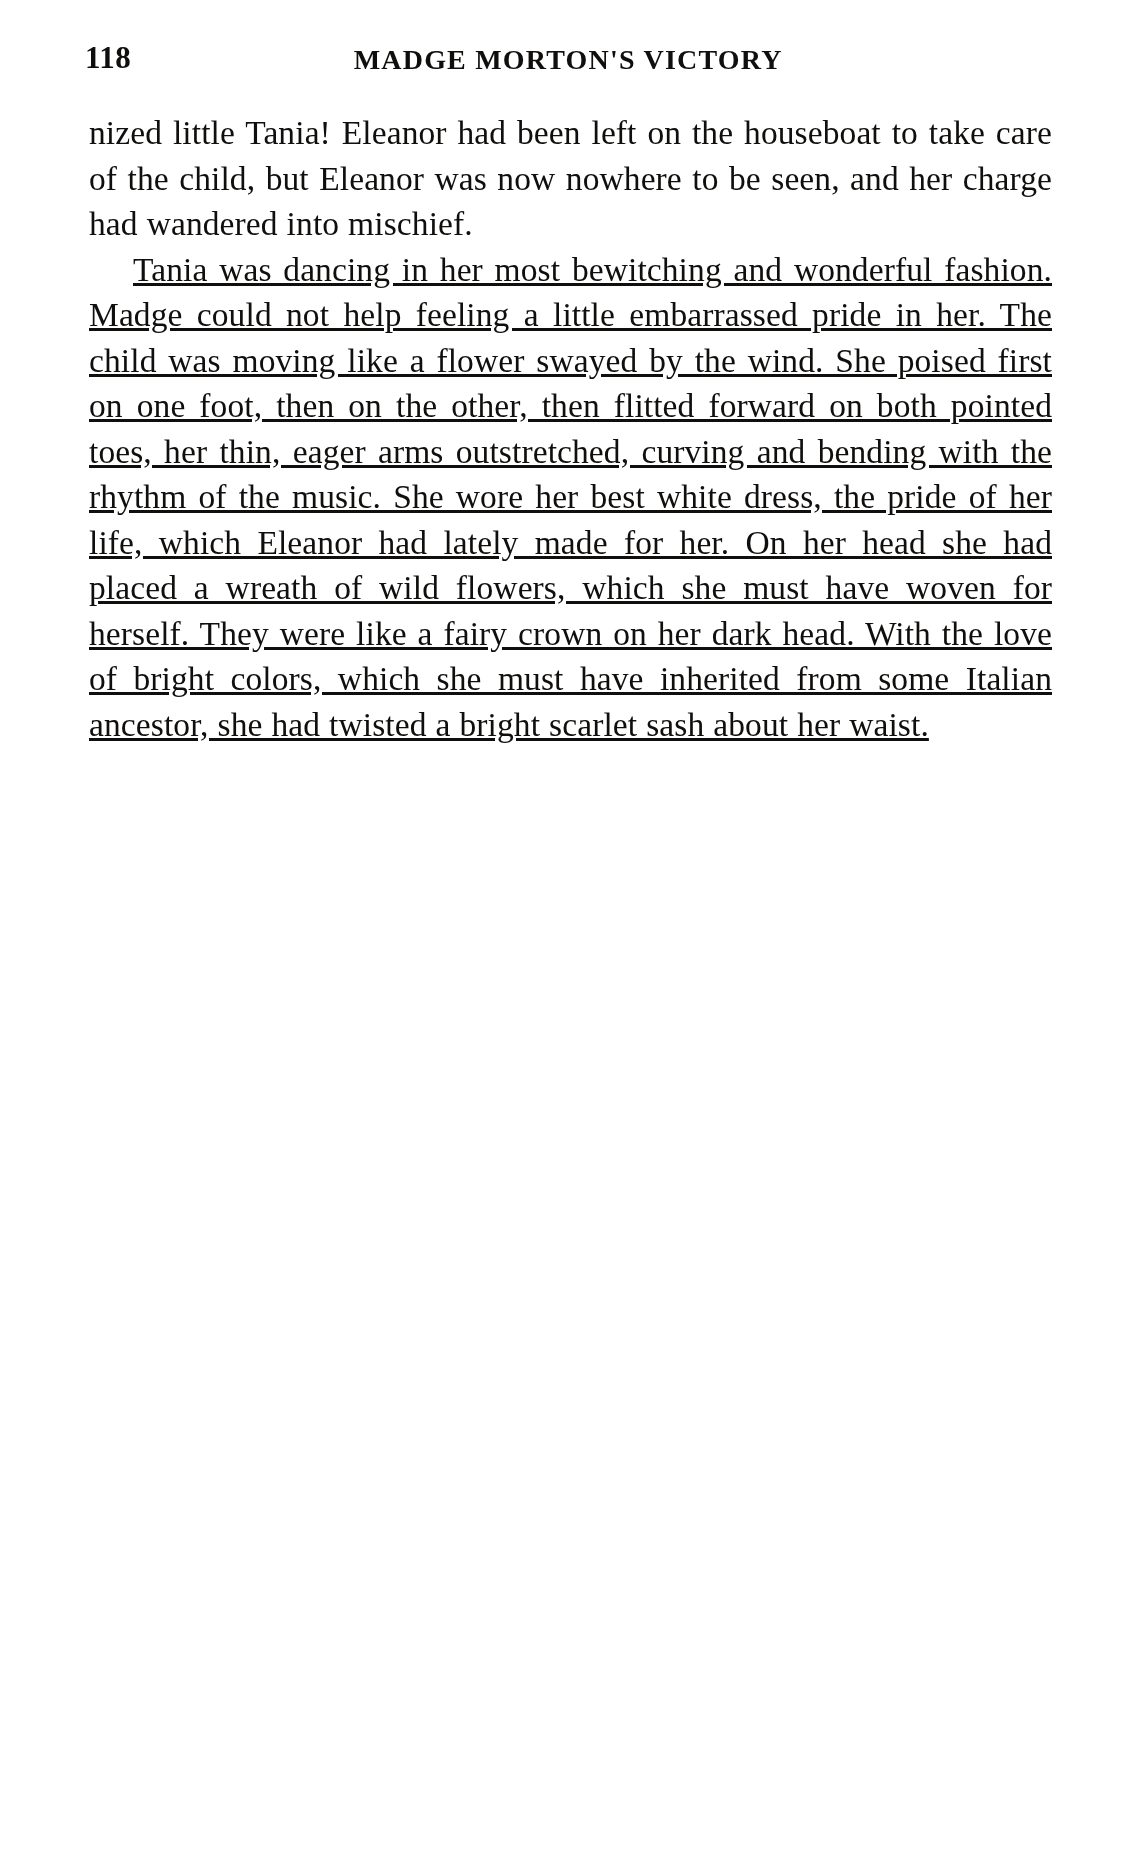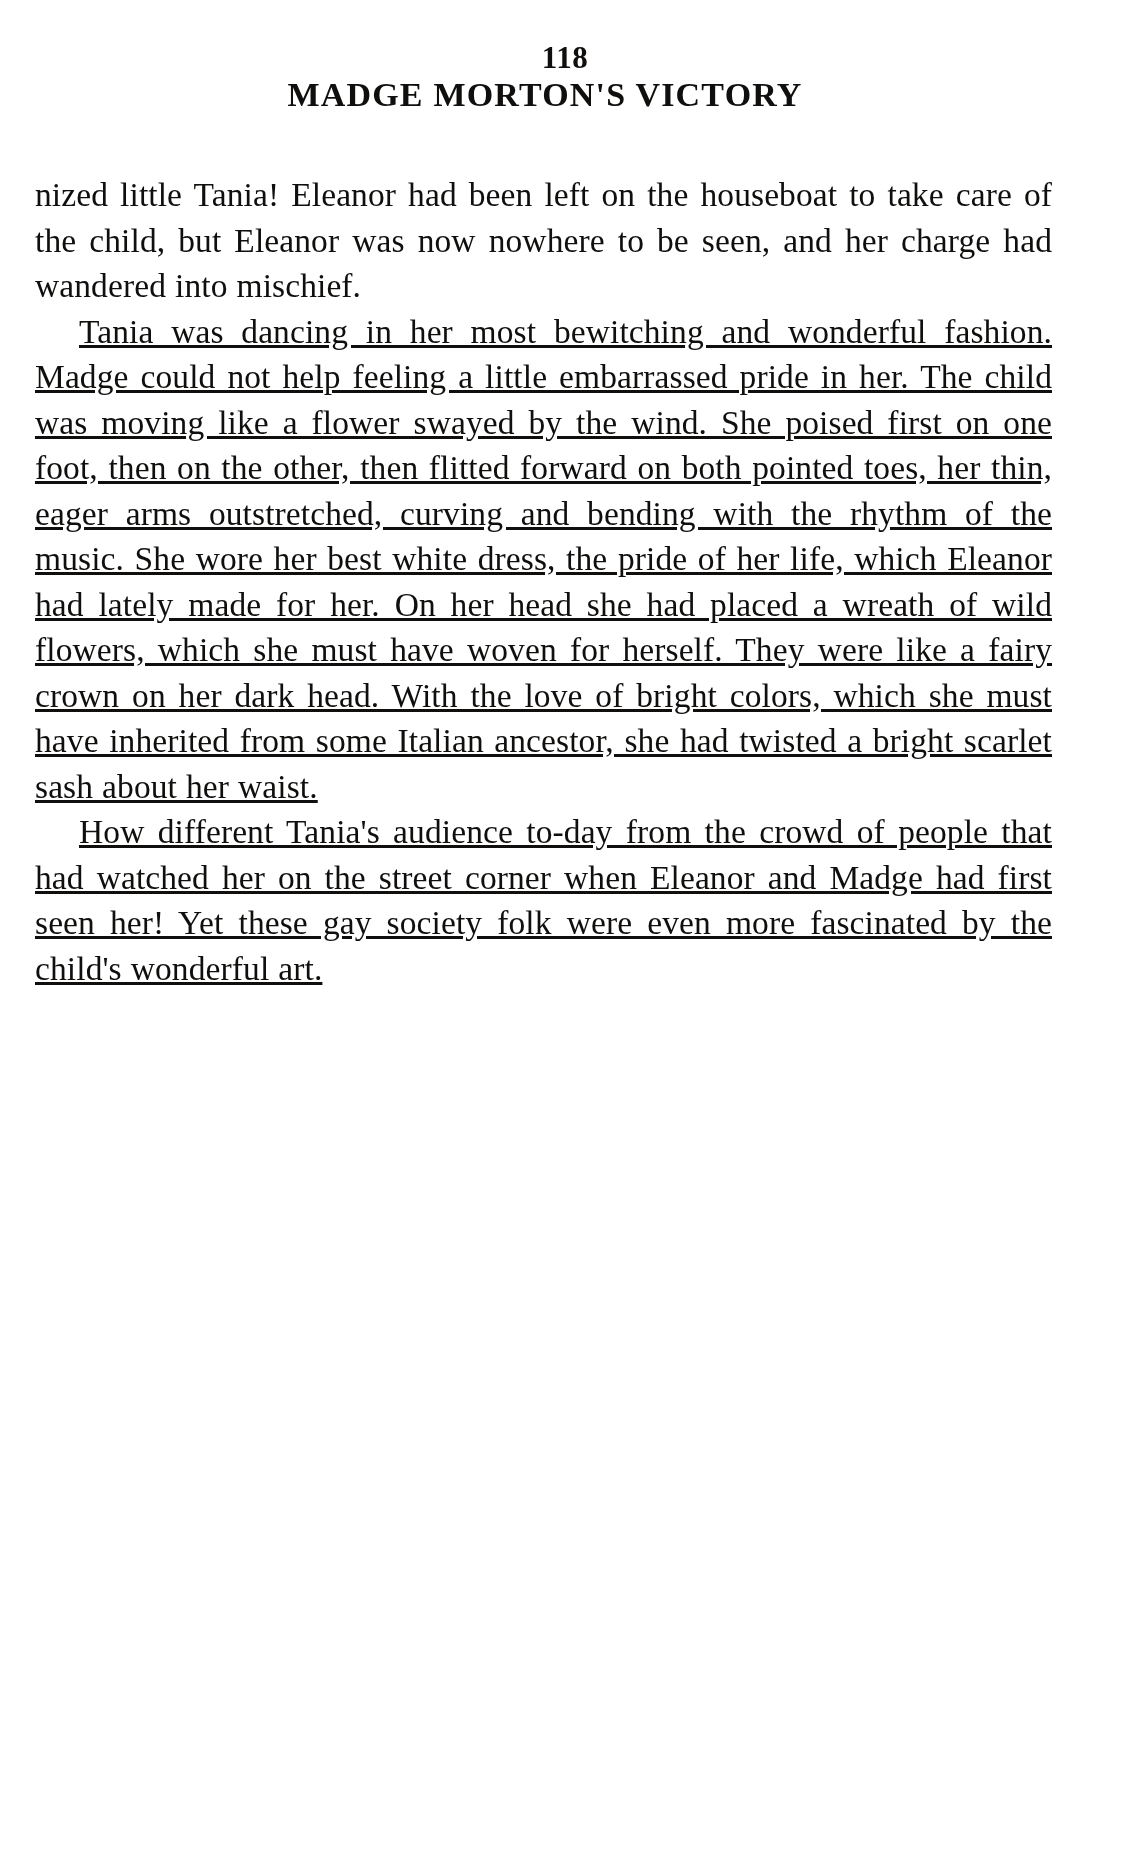--- a/index.html
+++ b/index.html
@@ -17,44 +17,43 @@
   }
   .page {
     width: 1130px;
     height: 1867px;
     box-sizing: border-box;
     padding: 0;
     position: relative;
   }
   .page-header {
     display: flex;
-    align-items: center;
+    align-items: flex-end;
     margin: 40px 0 16px 0;
     padding-left: 85px;
     padding-right: 85px;
-    flex-direction: column;
   }
   .folio {
     font-size: 31px;
     font-weight: bold;
     letter-spacing: 0.5px;
     font-family: "Liberation Serif", serif;
   }
   .running-head {
     flex: 1;
     text-align: center;
-    font-size: 34px;
+    font-size: 28px;
     font-weight: bold;
     letter-spacing: 1.2px;
     padding-right: 40px;
     font-family: "Liberation Serif", serif;
   }
   .body-text {
-    margin-top: 58px;
-    padding-left: 35px;
+    margin-top: 34px;
+    padding-left: 89px;
     padding-right: 78px;
   }
   .para {
     font-size: 33.5px;
     line-height: 45.5px;
     text-align: justify;
     text-justify: inter-word;
     margin: 0;
     letter-spacing: 0.1px;
     word-spacing: 0.5px;
@@ -73,16 +72,15 @@
 <div class="page">
 
   <div class="page-header">
     <div class="folio">118</div>
     <div class="running-head">MADGE MORTON'S VICTORY</div>
   </div>
 
   <div class="body-text">
     <p class="para">nized little Tania!  Eleanor had been left on the houseboat to take care of the child, but Eleanor was now nowhere to be seen, and her charge had wandered into mischief.</p>
     <p class="para indent">Tania was dancing in her most bewitching and wonderful fashion.  Madge could not help feeling a little embarrassed pride in her.  The child was moving like a flower swayed by the wind.  She poised first on one foot, then on the other, then flitted forward on both pointed toes, her thin, eager arms outstretched, curving and bending with the rhythm of the music.  She wore her best white dress, the pride of her life, which Eleanor had lately made for her.  On her head she had placed a wreath of wild flowers, which she must have woven for herself.  They were like a fairy crown on her dark head.  With the love of bright colors, which she must have inherited from some Italian ancestor, she had twisted a bright scarlet sash about her waist.</p>
-    <p class="para indent">How different Tania's audience to-day from the crowd of people that had watched her on the street corner when Eleanor and Madge had first seen her!  Yet these gay society folk were even more fascinated by the child's wonderful art.</p>
   </div>
 
 </div>
 
 </body></html>

